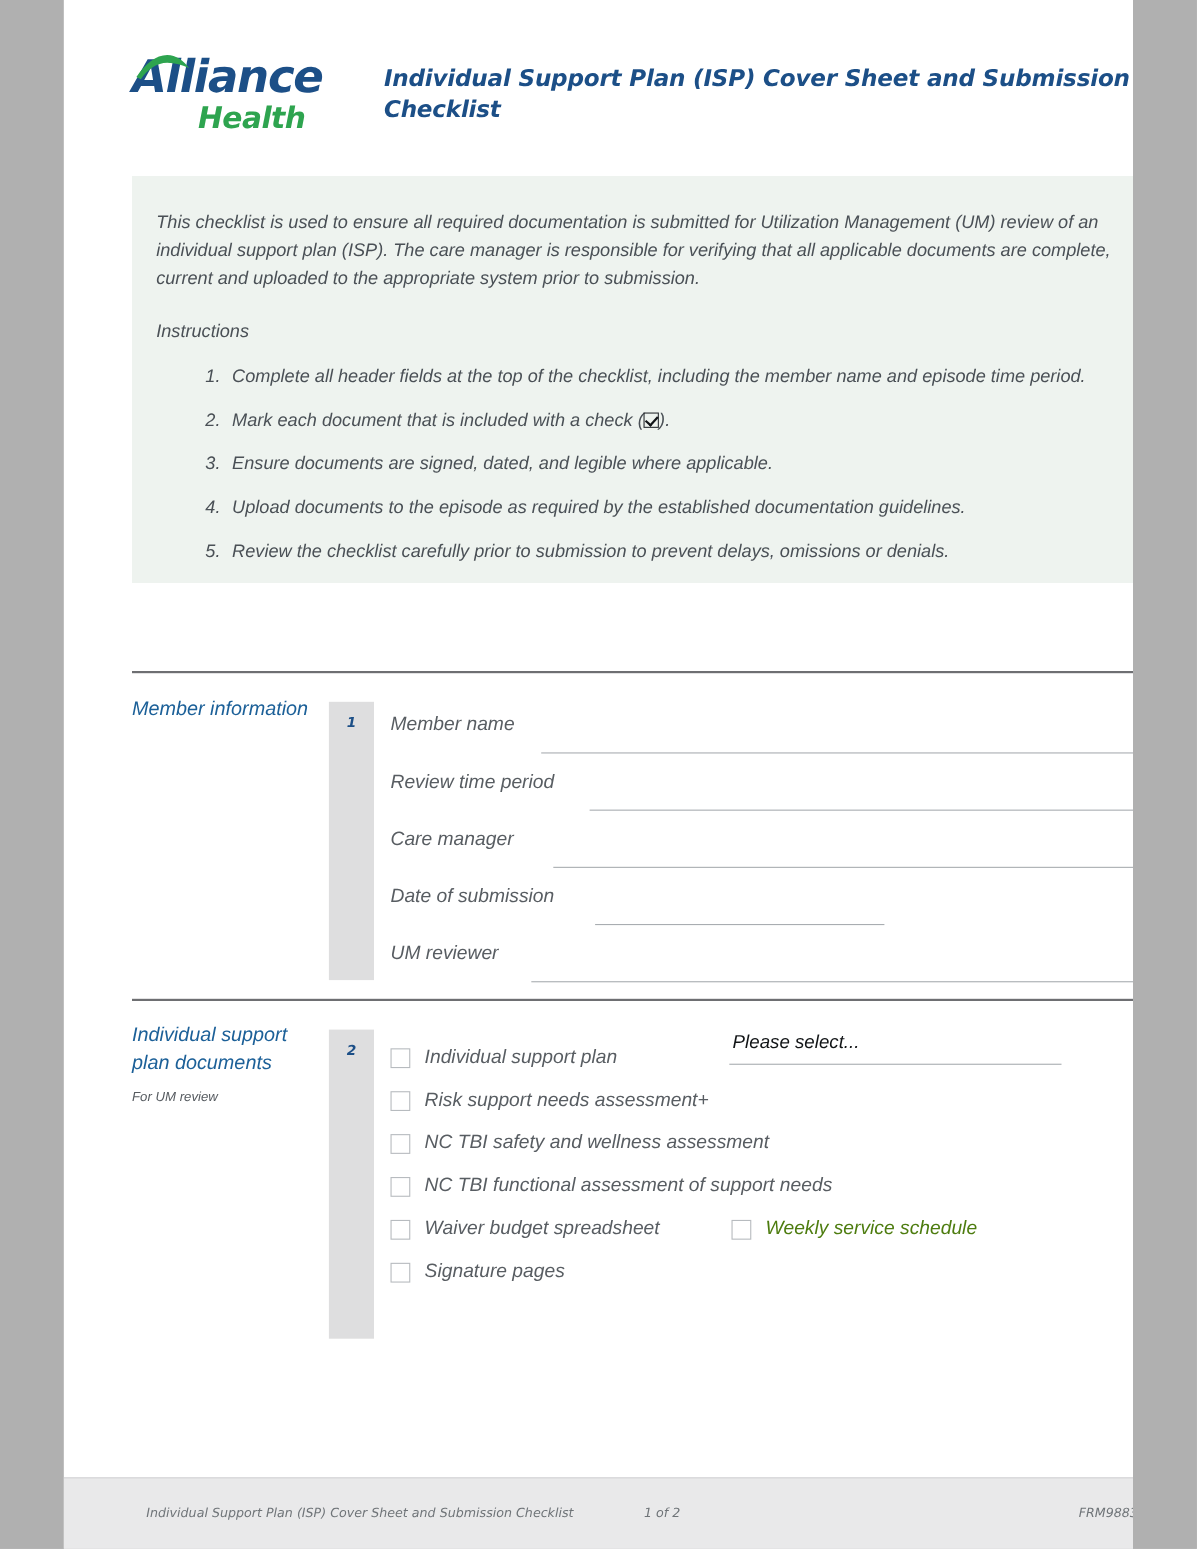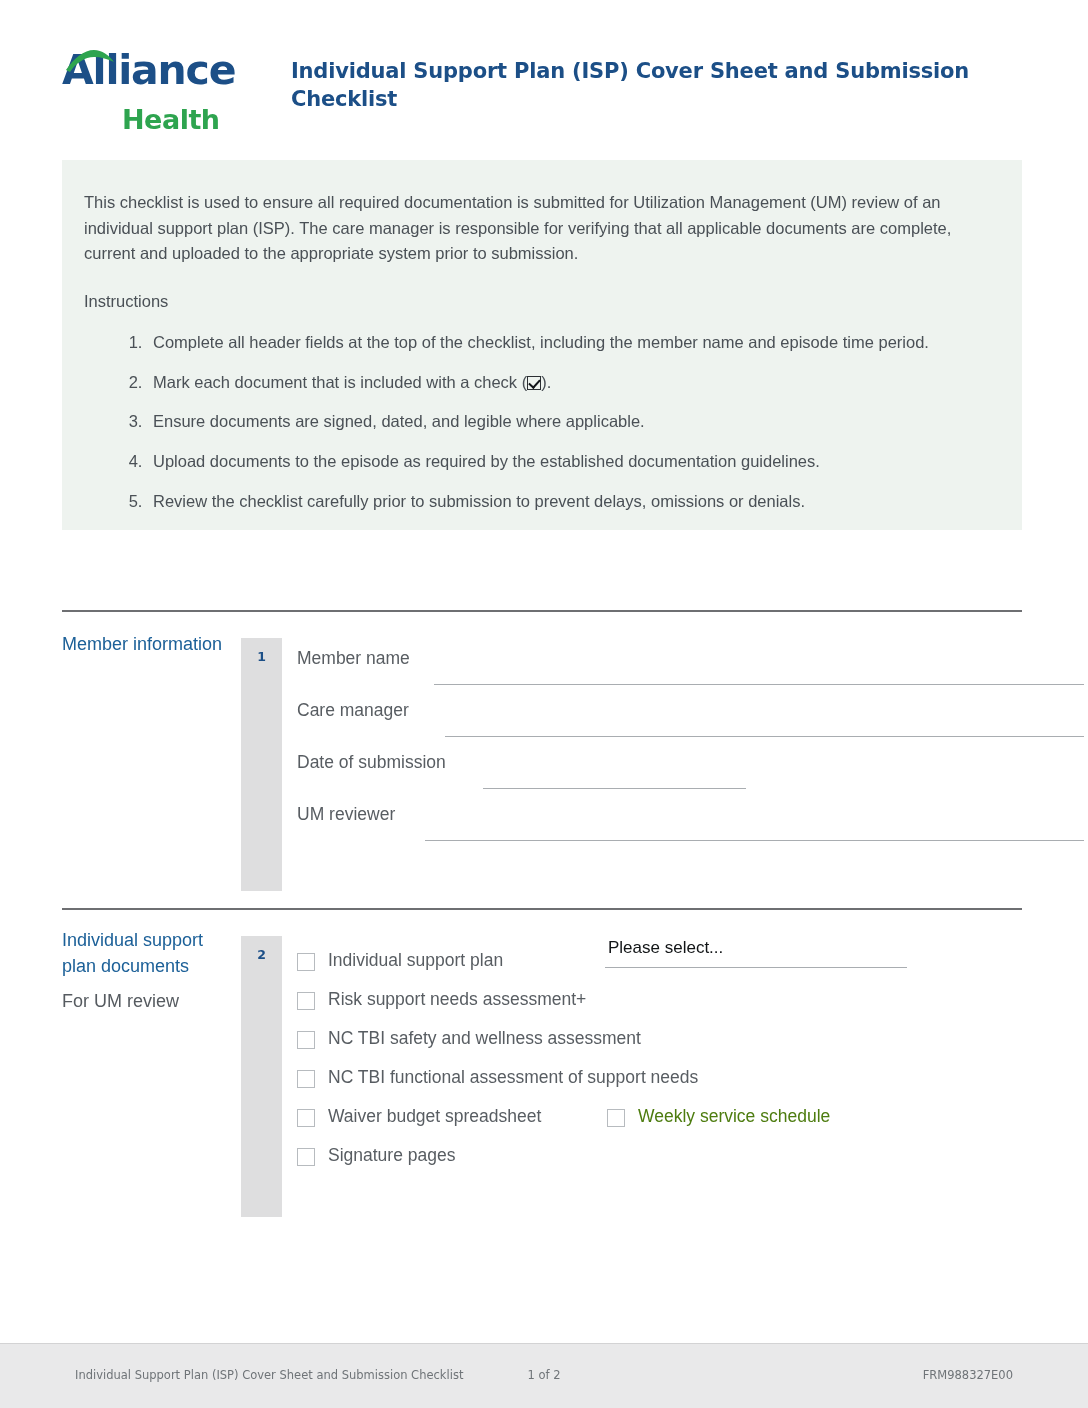--- a/index.html
+++ b/index.html
@@ -2,28 +2,29 @@
 <html><head>
 <meta charset="utf-8">
 <style>
   html, body {
     margin: 0;
     padding: 0;
     background: #b0b0b0;
   }
   .page {
     position: relative;
-    width: 1088px;
+    width: 972px;
     height: 1408px;
     background: #ffffff;
     margin: 0 auto;
     overflow: hidden;
     font-family: "Liberation Sans", sans-serif;
     color: #4a4f54;
     box-sizing: border-box;
+    font-style: italic;
   }
 
   
   .header {
     position: absolute;
     left: 0; top: 0;
     width: 1088px;
     height: 150px;
   }
   .logo {
@@ -56,21 +57,20 @@
   .logo-health {
     position: absolute;
     left: 60px;
     top: 44px;
     font-family: "DejaVu Sans", sans-serif;
     font-weight: bold;
     font-size: 27px;
     letter-spacing: -0.5px;
     color: #2ea44f;
     line-height: 1;
-    margin-top: 12px;
   }
   .doc-title {
     position: absolute;
     left: 291px;
     top: 58px;
     width: 700px;
     font-family: "DejaVu Sans", sans-serif;
     font-size: 21px;
     font-weight: bold;
     line-height: 1.32;
@@ -150,21 +150,21 @@
     left: 0;
     width: 180px;
   }
   .sec-title {
     font-size: 18px;
     line-height: 1.42;
     color: #1c6098;
     font-weight: normal;
   }
   .sec-sub {
-    font-size: 18px;
+    font-size: 12px;
     line-height: 1.42;
     color: #565b60;
     margin-top: 10px;
   }
   .num-col {
     position: absolute;
     background: #dededf;
     width: 41px;
   }
   .num-badge {
@@ -348,20 +348,24 @@
     <div class="num-col" style="left:179px; top:28px; height:253px;">
       <div class="num-badge">1</div>
     </div>
     <div class="fields" style="top:38px;">
 
       <div class="field-row">
         <span class="field-label">Member name</span>
         <span class="field-line" style="left:137px; width:650px;"></span>
       </div>
 
+      <div class="field-row">
+        <span class="field-label">Review time period</span>
+        <span class="field-line" style="left:181px; width:606px;"></span>
+      </div>
 
       <div class="field-row">
         <span class="field-label">Care manager</span>
         <span class="field-line" style="left:148px; width:639px;"></span>
       </div>
 
       <div class="field-row">
         <span class="field-label">Date of submission</span>
         <span class="field-line" style="left:186px; width:263px;"></span>
       </div>

